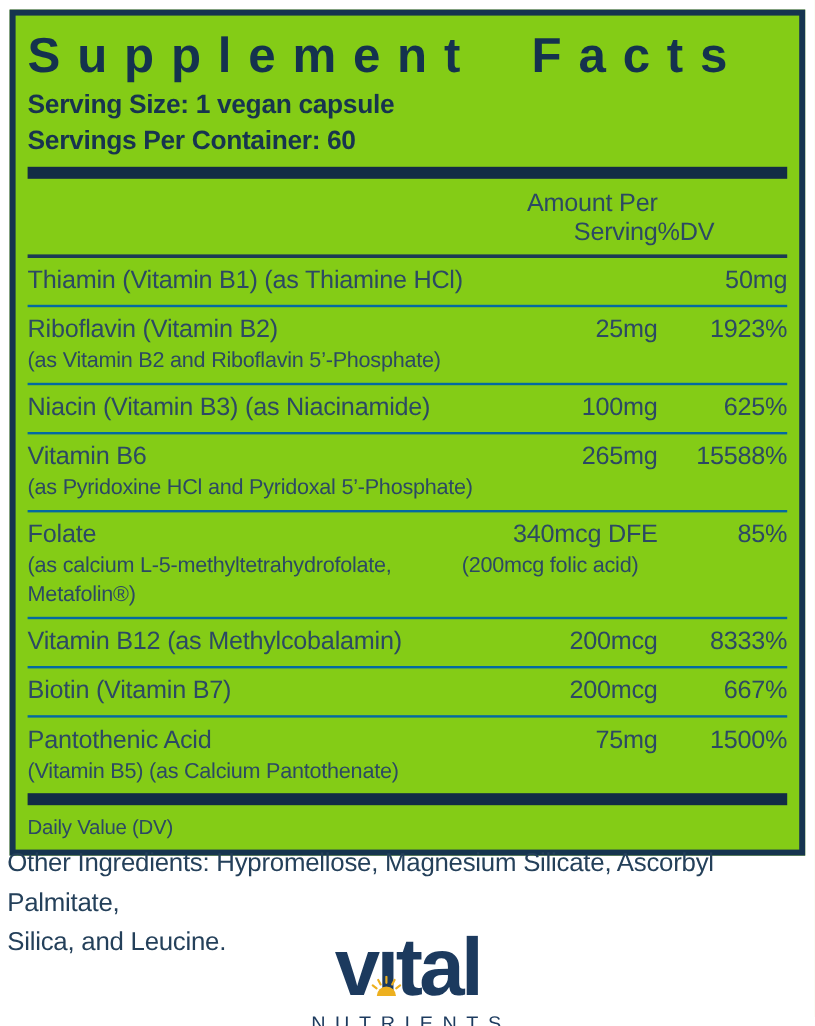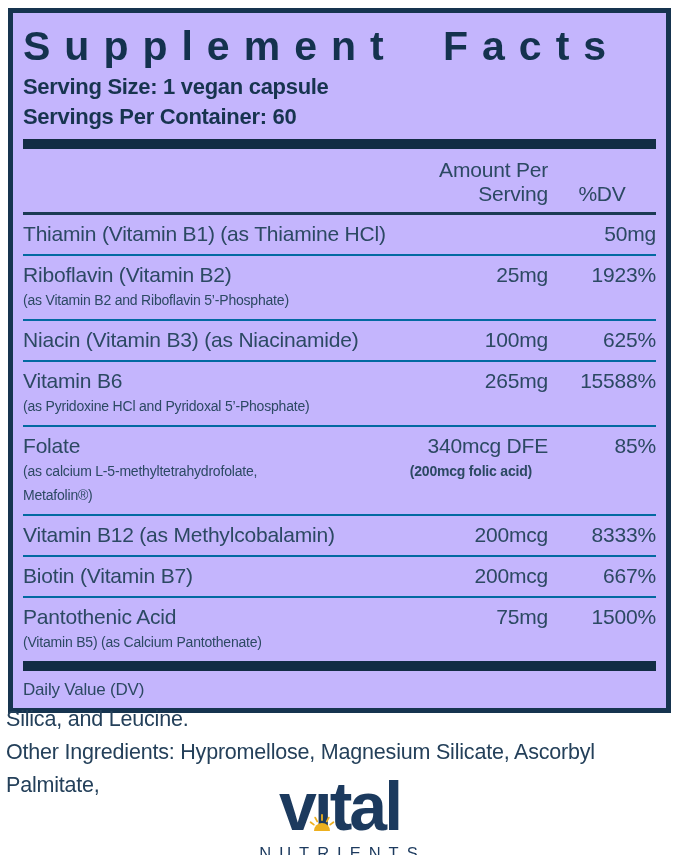--- a/index.html
+++ b/index.html
@@ -5,50 +5,50 @@
   html,body{margin:0;padding:0;background:#ffffff;}
   body{
     width:679px;height:855px;position:relative;overflow:hidden;
     font-family:"Liberation Sans", sans-serif;
     -webkit-font-smoothing:antialiased;
   }
   .panel{
     position:absolute;left:8px;top:8px;width:633px;
     border:5px solid #16344f;
     padding:0 10px 0 10px;
-    background:#c4b5fd;
+    background:#84cc16;
   }
   .title{
     margin:10px 0 2px 0;
     font-size:41px;font-weight:bold;color:#14324e;
     letter-spacing:14px;word-spacing:20px;
     white-space:nowrap;
   }
   .serving{
     font-size:22px;font-weight:bold;color:#17344f;
     line-height:30px;letter-spacing:-0.3px;
   }
   .thickbar{height:10px;background:#122c45;margin-top:7px;}
   .thickbar.bottom{margin-top:0;}
   .hdr{
     display:flex;align-items:flex-end;
     padding:9px 0 6px 0;border-bottom:3px solid #1c3a54;
     font-size:21px;color:#2c4963;letter-spacing:-0.2px;
   }
   .hdr .spacer{flex:1;}
   .colamt{width:170px;text-align:right;}
-  .coldv{width:108px;text-align:center;}
+  .coldv{width:108px;text-align:left;}
   .row{border-bottom:2px solid #0369a1;padding:6px 0 7px 0;}
   .row.last{border-bottom:none;}
   .rline{display:flex;font-size:21px;color:#2c4963;line-height:26px;letter-spacing:-0.2px;}
   .rname{flex:1;}
   .ramt{width:170px;text-align:right;}
   .rdv{width:108px;text-align:right;}
-  .rsub{display:flex;font-size:14px;color:#2c4963;line-height:24px;letter-spacing:-0.2px;}
-  .rsub .ramt{padding-right:16px;box-sizing:border-box;font-weight:bold;}
+  .rsub{display:flex;font-size:18px;color:#2c4963;line-height:24px;letter-spacing:-0.2px;}
+  .rsub .ramt{padding-right:16px;box-sizing:border-box;}
   .footnote-row{padding:9px 0 8px 0;font-size:17px;color:#2c4963;letter-spacing:-0.2px;}
   .other{
     position:absolute;left:6px;top:703px;width:668px;
     font-size:21.5px;color:#24405a;line-height:33px;letter-spacing:-0.2px;
   }
   .other span{display:block;}
   .logo{
     position:absolute;left:0;top:772px;width:679px;
     text-align:center;color:#1c3a5e;
   }
@@ -164,22 +164,22 @@
       <span class="rname">(Vitamin B5) (as Calcium Pantothenate)</span>
     </div>
   </div>
 
   <div class="thickbar bottom"></div>
 
   <div class="footnote-row">Daily Value (DV)</div>
 </div>
 
 <div class="other">
+  <span>Other Ingredients: Hypromellose, Magnesium Silicate, Ascorbyl Palmitate,</span>
   <span>Silica, and Leucine.</span>
-  <span>Other Ingredients: Hypromellose, Magnesium Silicate, Ascorbyl Palmitate,</span>
 </div>
 
 <div class="logo">
   <div class="brand">
     <span class="ch">v</span><span class="iwrap"><span class="ch">ı</span><span class="sun"><svg width="26" height="17" viewBox="0 0 26 17" xmlns="http://www.w3.org/2000/svg">
       <path d="M5 17 A 8 8 0 0 1 21 17 Z" fill="#edb01f"></path>
       <line x1="13" y1="6" x2="13" y2="1" stroke="#edb01f" stroke-width="1.8" stroke-linecap="round"></line>
       <line x1="8.2" y1="7.4" x2="6.2" y2="3.6" stroke="#edb01f" stroke-width="1.8" stroke-linecap="round"></line>
       <line x1="17.8" y1="7.4" x2="19.8" y2="3.6" stroke="#edb01f" stroke-width="1.8" stroke-linecap="round"></line>
       <line x1="4.8" y1="10.6" x2="1.6" y2="8.2" stroke="#edb01f" stroke-width="1.8" stroke-linecap="round"></line>

